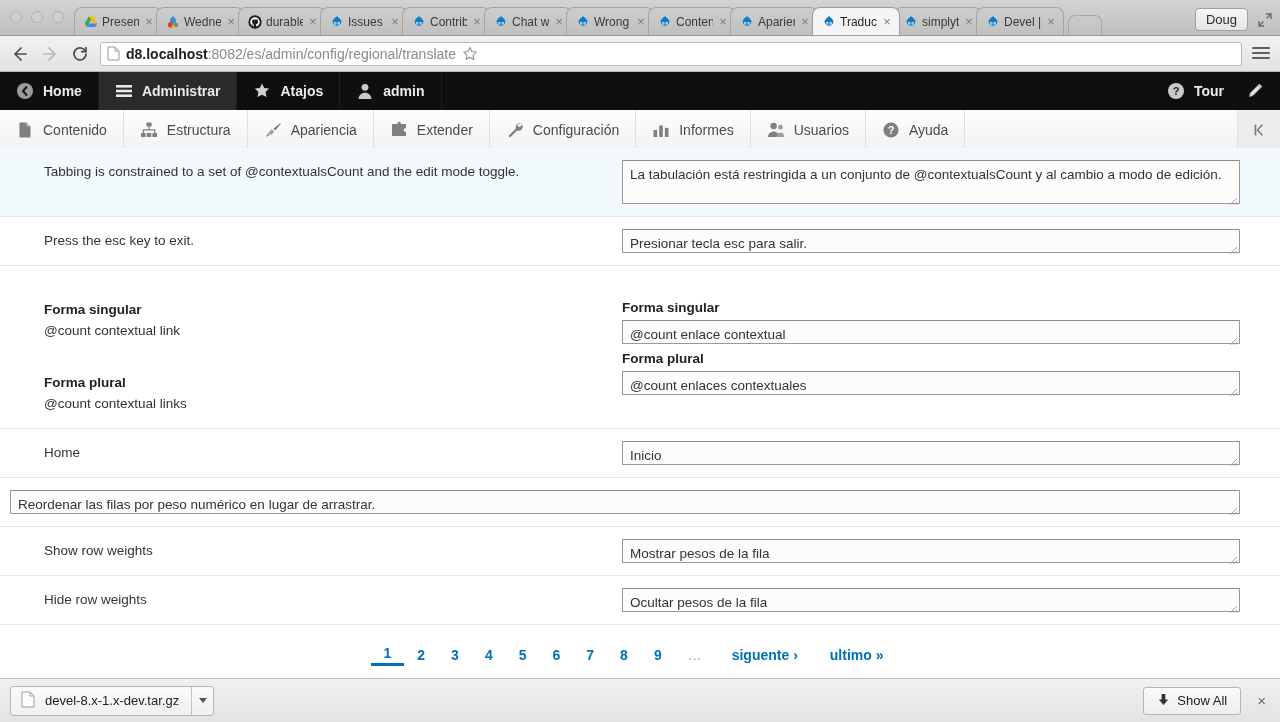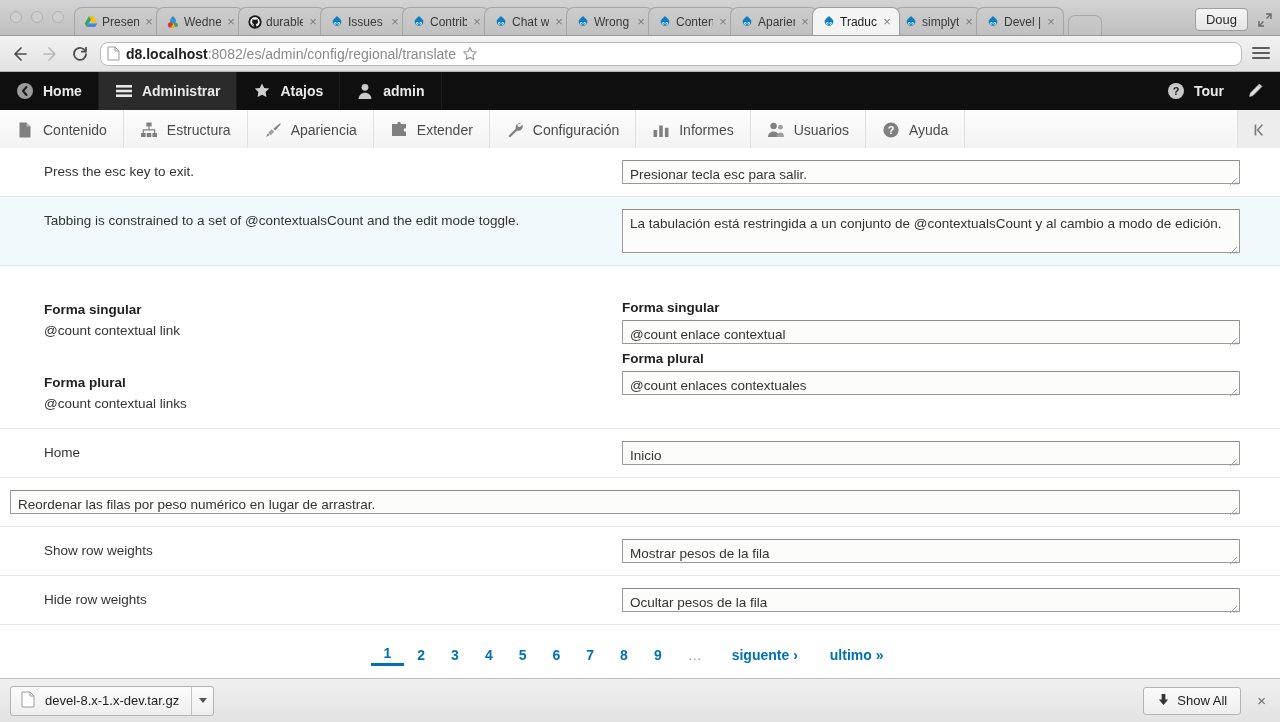--- a/index.html
+++ b/index.html
@@ -96,21 +96,21 @@
     padding: 0 10px;
     gap: 10px;
   }
   .navicon { width:20px; height:20px; color:#5c5c5c; flex:0 0 auto; }
   .navicon.dim { color:#b8b8b8; }
   .omnibox {
     flex:1 1 auto;
     height: 24px;
     background:#fff;
     border:1px solid #b9b9b9;
-    border-radius:8px;
+    border-radius:3px;
     display:flex; align-items:center;
     padding: 0 6px;
     gap:6px;
     font-size: 14px;
   }
   .omnibox .pagedoc { width:13px; height:15px; flex:0 0 auto;}
   .url { color:#8a8a8a; white-space:nowrap; overflow:hidden; }
   .url b { color:#202020; font-weight:700; }
   .star { width:16px; height:16px; color:#8e8e8e; flex:0 0 auto;}
   .hamb { width:18px; height:14px; flex:0 0 auto; }
@@ -640,40 +640,40 @@
     <div class="collapse-btn">
       <svg viewBox="0 0 18 14" width="18" height="14">
           <path d="M12 2L7.6 7 12 12" fill="none" stroke="#7b7b7b" stroke-width="1.6" stroke-linecap="round" stroke-linejoin="round"></path>
           <rect x="4.6" y="1.6" width="1.7" height="10.8" fill="#7b7b7b"></rect>
         </svg>
     </div>
   </div>
 
   <div class="page">
     <div class="tbl" id="rows-container">
-        <div class="trow">
+        <div class="trow highlight">
           <div class="src">
-            <div class="line">Press the esc key to exit.</div>
+            <div class="line">Tabbing is constrained to a set of @contextualsCount and the edit mode toggle.</div>
           </div>
           <div class="tgt">
             <div class="ta-wrap">
-              <div class="ta h1">Presionar tecla esc para salir.</div>
+              <div class="ta h2">La tabulación está restringida a un conjunto de @contextualsCount y al cambio a modo de edición.</div>
               <span class="ta-grip"><svg viewBox="0 0 10 10" width="10" height="10">
                   <path d="M9 2L2 9M9 5.5L5.5 9M9 8.4L8.4 9" stroke="#9a9a9a" stroke-width="0.9" fill="none"></path>
                 </svg></span>
             </div>
           </div>
         </div>
-        <div class="trow highlight">
+        <div class="trow">
           <div class="src">
-            <div class="line">Tabbing is constrained to a set of @contextualsCount and the edit mode toggle.</div>
+            <div class="line">Press the esc key to exit.</div>
           </div>
           <div class="tgt">
             <div class="ta-wrap">
-              <div class="ta h2">La tabulación está restringida a un conjunto de @contextualsCount y al cambio a modo de edición.</div>
+              <div class="ta h1">Presionar tecla esc para salir.</div>
               <span class="ta-grip"><svg viewBox="0 0 10 10" width="10" height="10">
                   <path d="M9 2L2 9M9 5.5L5.5 9M9 8.4L8.4 9" stroke="#9a9a9a" stroke-width="0.9" fill="none"></path>
                 </svg></span>
             </div>
           </div>
         </div>
         <div class="trow">
           <div class="src">
             <div class="plabel">Forma singular</div>
             <div class="ptext">@count contextual link</div>

